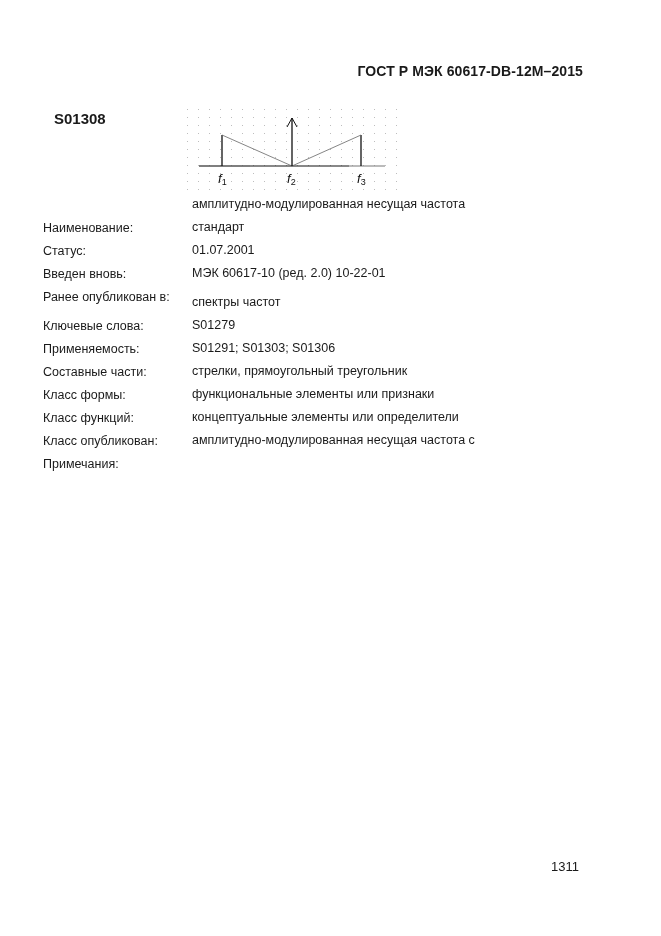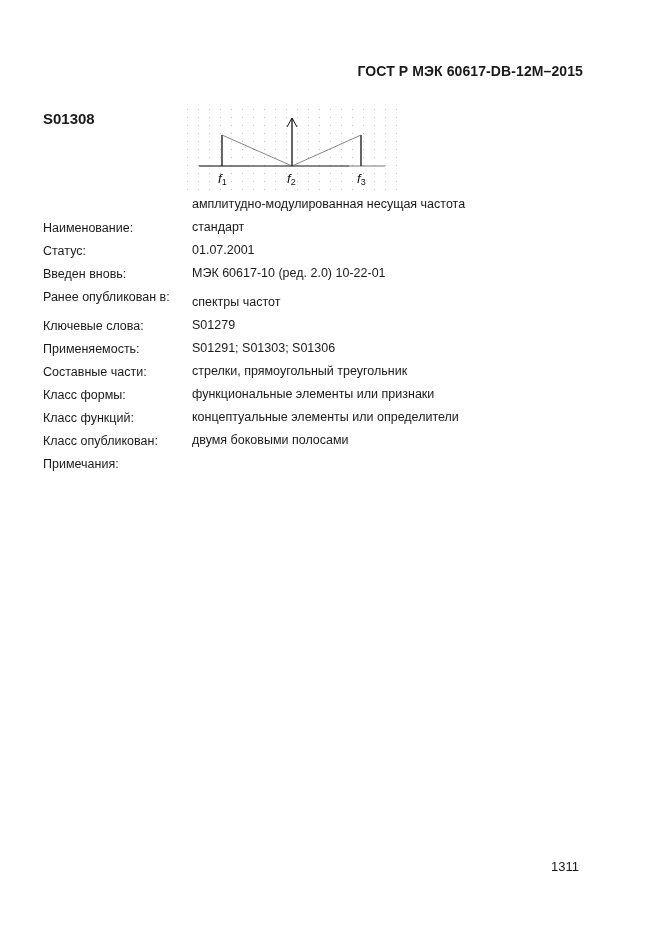--- a/index.html
+++ b/index.html
@@ -1,19 +1,19 @@
 <!DOCTYPE html>
 <html><head>
 <meta charset="utf-8">
 <style>
   html, body { margin: 0; padding: 0; background: #ffffff; }
   body { width: 661px; height: 936px; position: relative; overflow: hidden;
          font-family: "Liberation Sans", sans-serif; color: #1a1a1a; }
   .header { position: absolute; top: 63px; right: 78px; font-size: 14px; font-weight: bold; letter-spacing: 0.1px; }
-  .code { position: absolute; left: 43px; top: 110px; font-size: 15px; font-weight: bold; }
+  .code { position: absolute; left: 54px; top: 110px; font-size: 15px; font-weight: bold; }
   .symbol { position: absolute; left: 184px; top: 106px; width: 218px; height: 86px; }
   .rows { position: absolute; left: 43px; top: 197px; font-size: 12.5px; }
   .row { position: relative; height: 23px; }
   .row.gap { margin-top: 6px; }
   .row .label { position: absolute; left: 0; top: 0; white-space: nowrap; margin-top: 24px; }
   .row .value { position: absolute; left: 149px; top: 0; white-space: nowrap; }
   .row.multi { height: 46px; }
   .row .value .line { display: block; height: 23px; }
   .pagenum { position: absolute; left: 551px; top: 859px; font-size: 13px; }
 </style>
@@ -90,18 +90,18 @@
     <span class="label">Класс функций:</span>
     <span class="value">функциональные элементы или признаки</span>
   </div>
   <div class="row">
     <span class="label">Класс опубликован:</span>
     <span class="value">концептуальные элементы или определители</span>
   </div>
   <div class="row multi">
     <span class="label">Примечания:</span>
     <span class="value">
-      <span class="line">двумя боковыми полосами</span>
+      <span class="line">амплитудно-модулированная несущая частота с</span>
     </span>
   </div>
 </div>
 
 <div class="pagenum">1311</div>
 
 </body></html>

